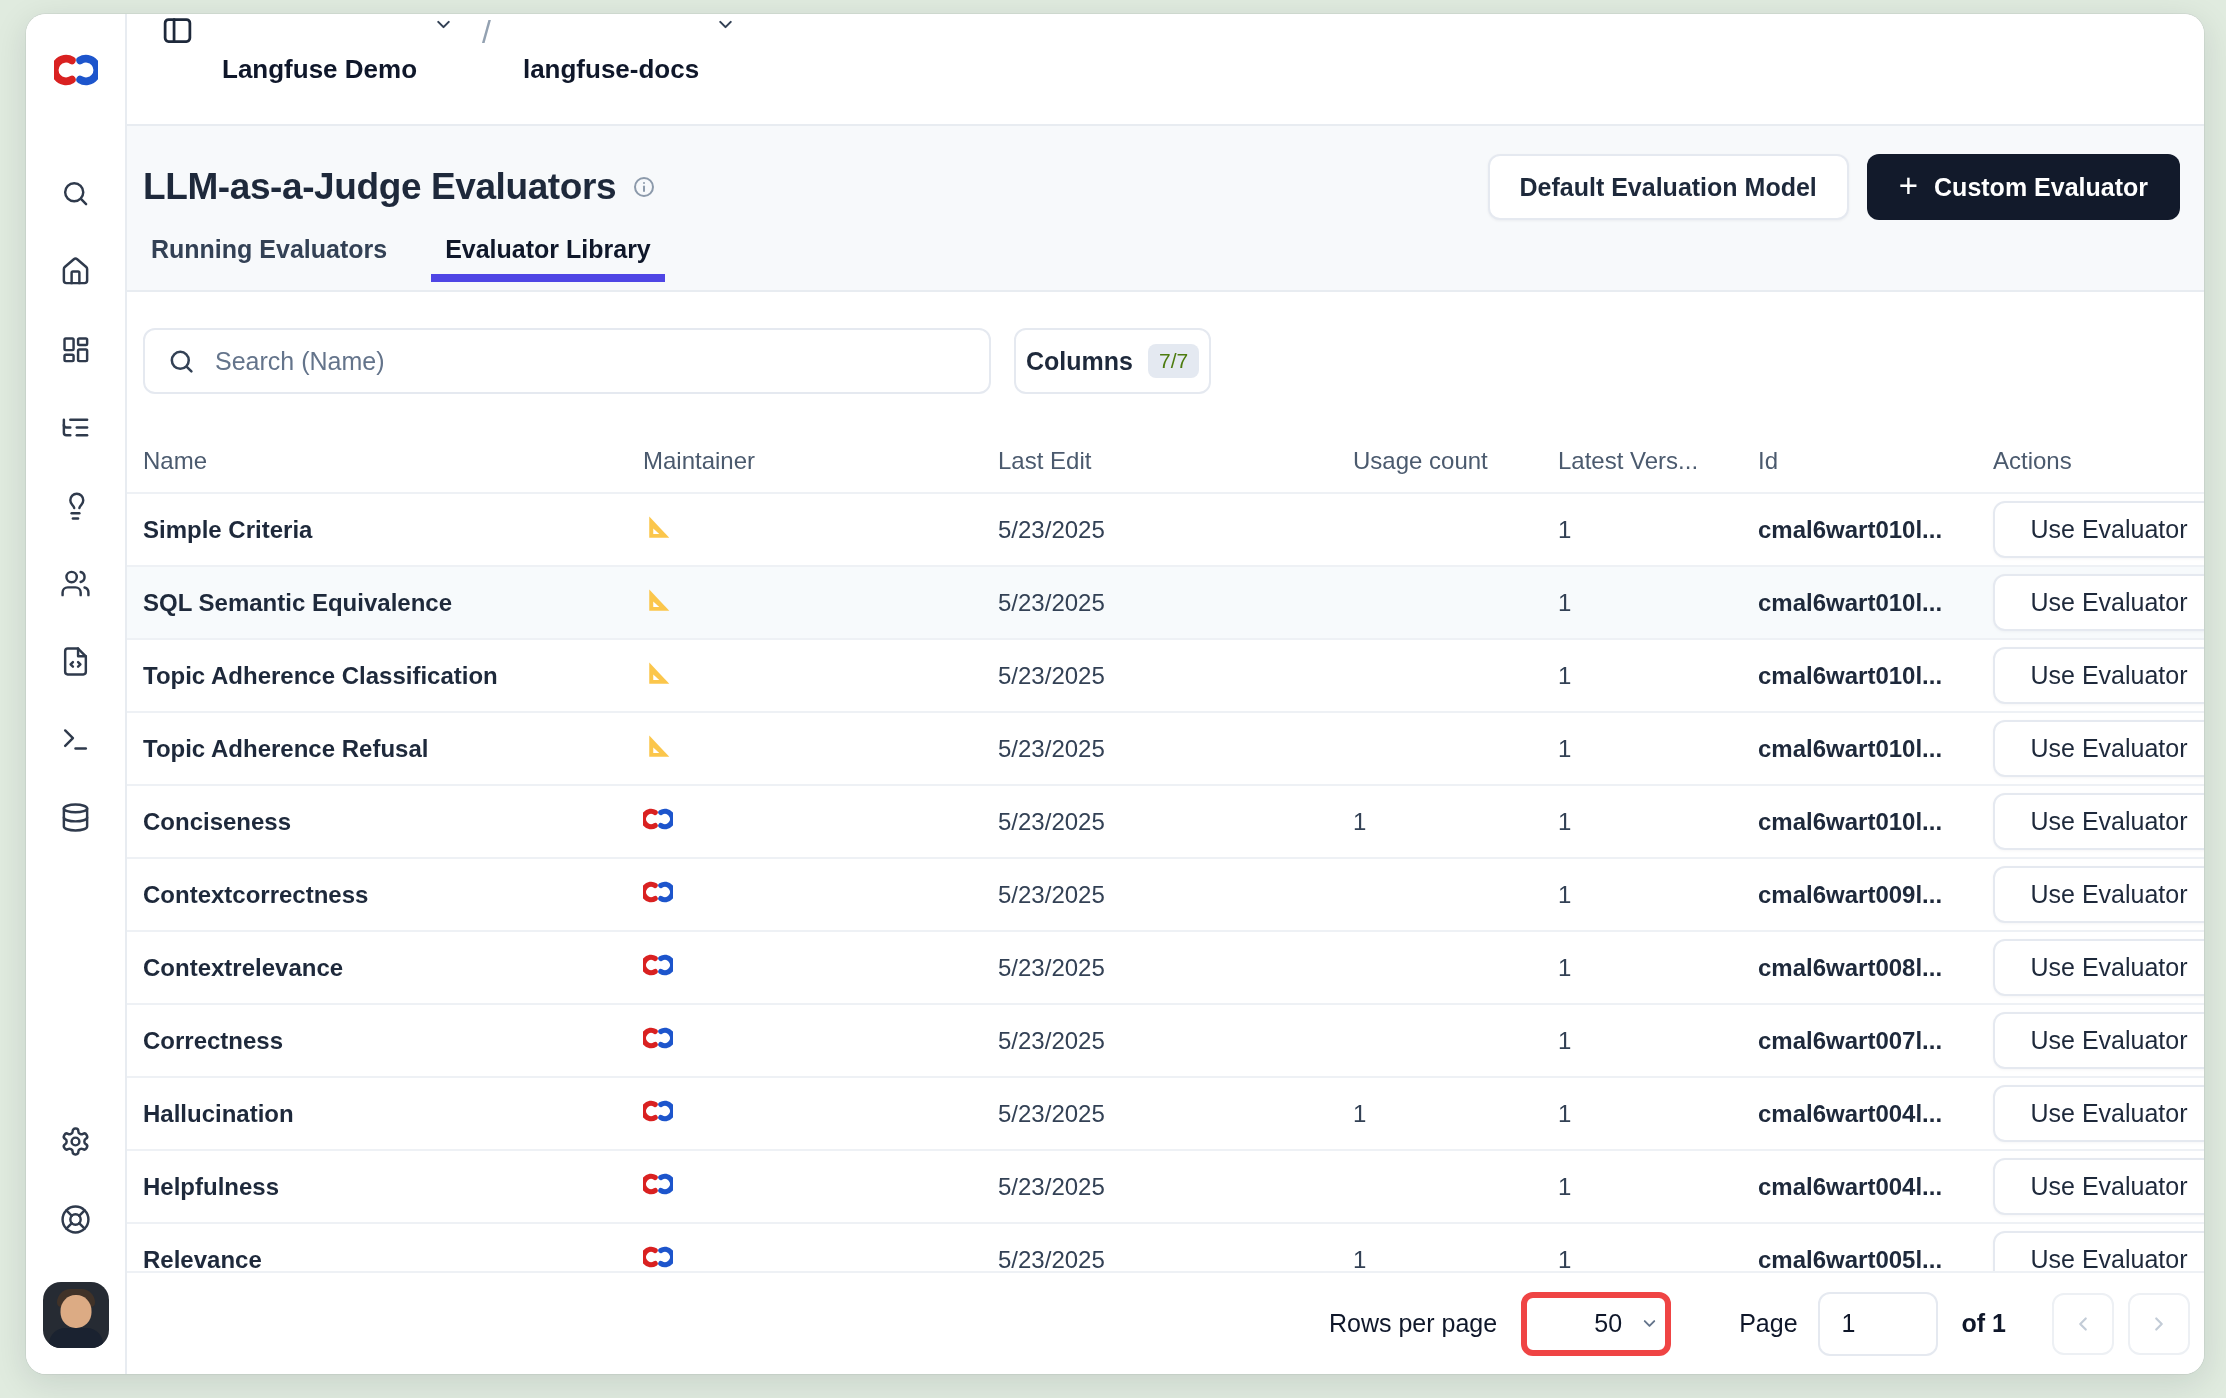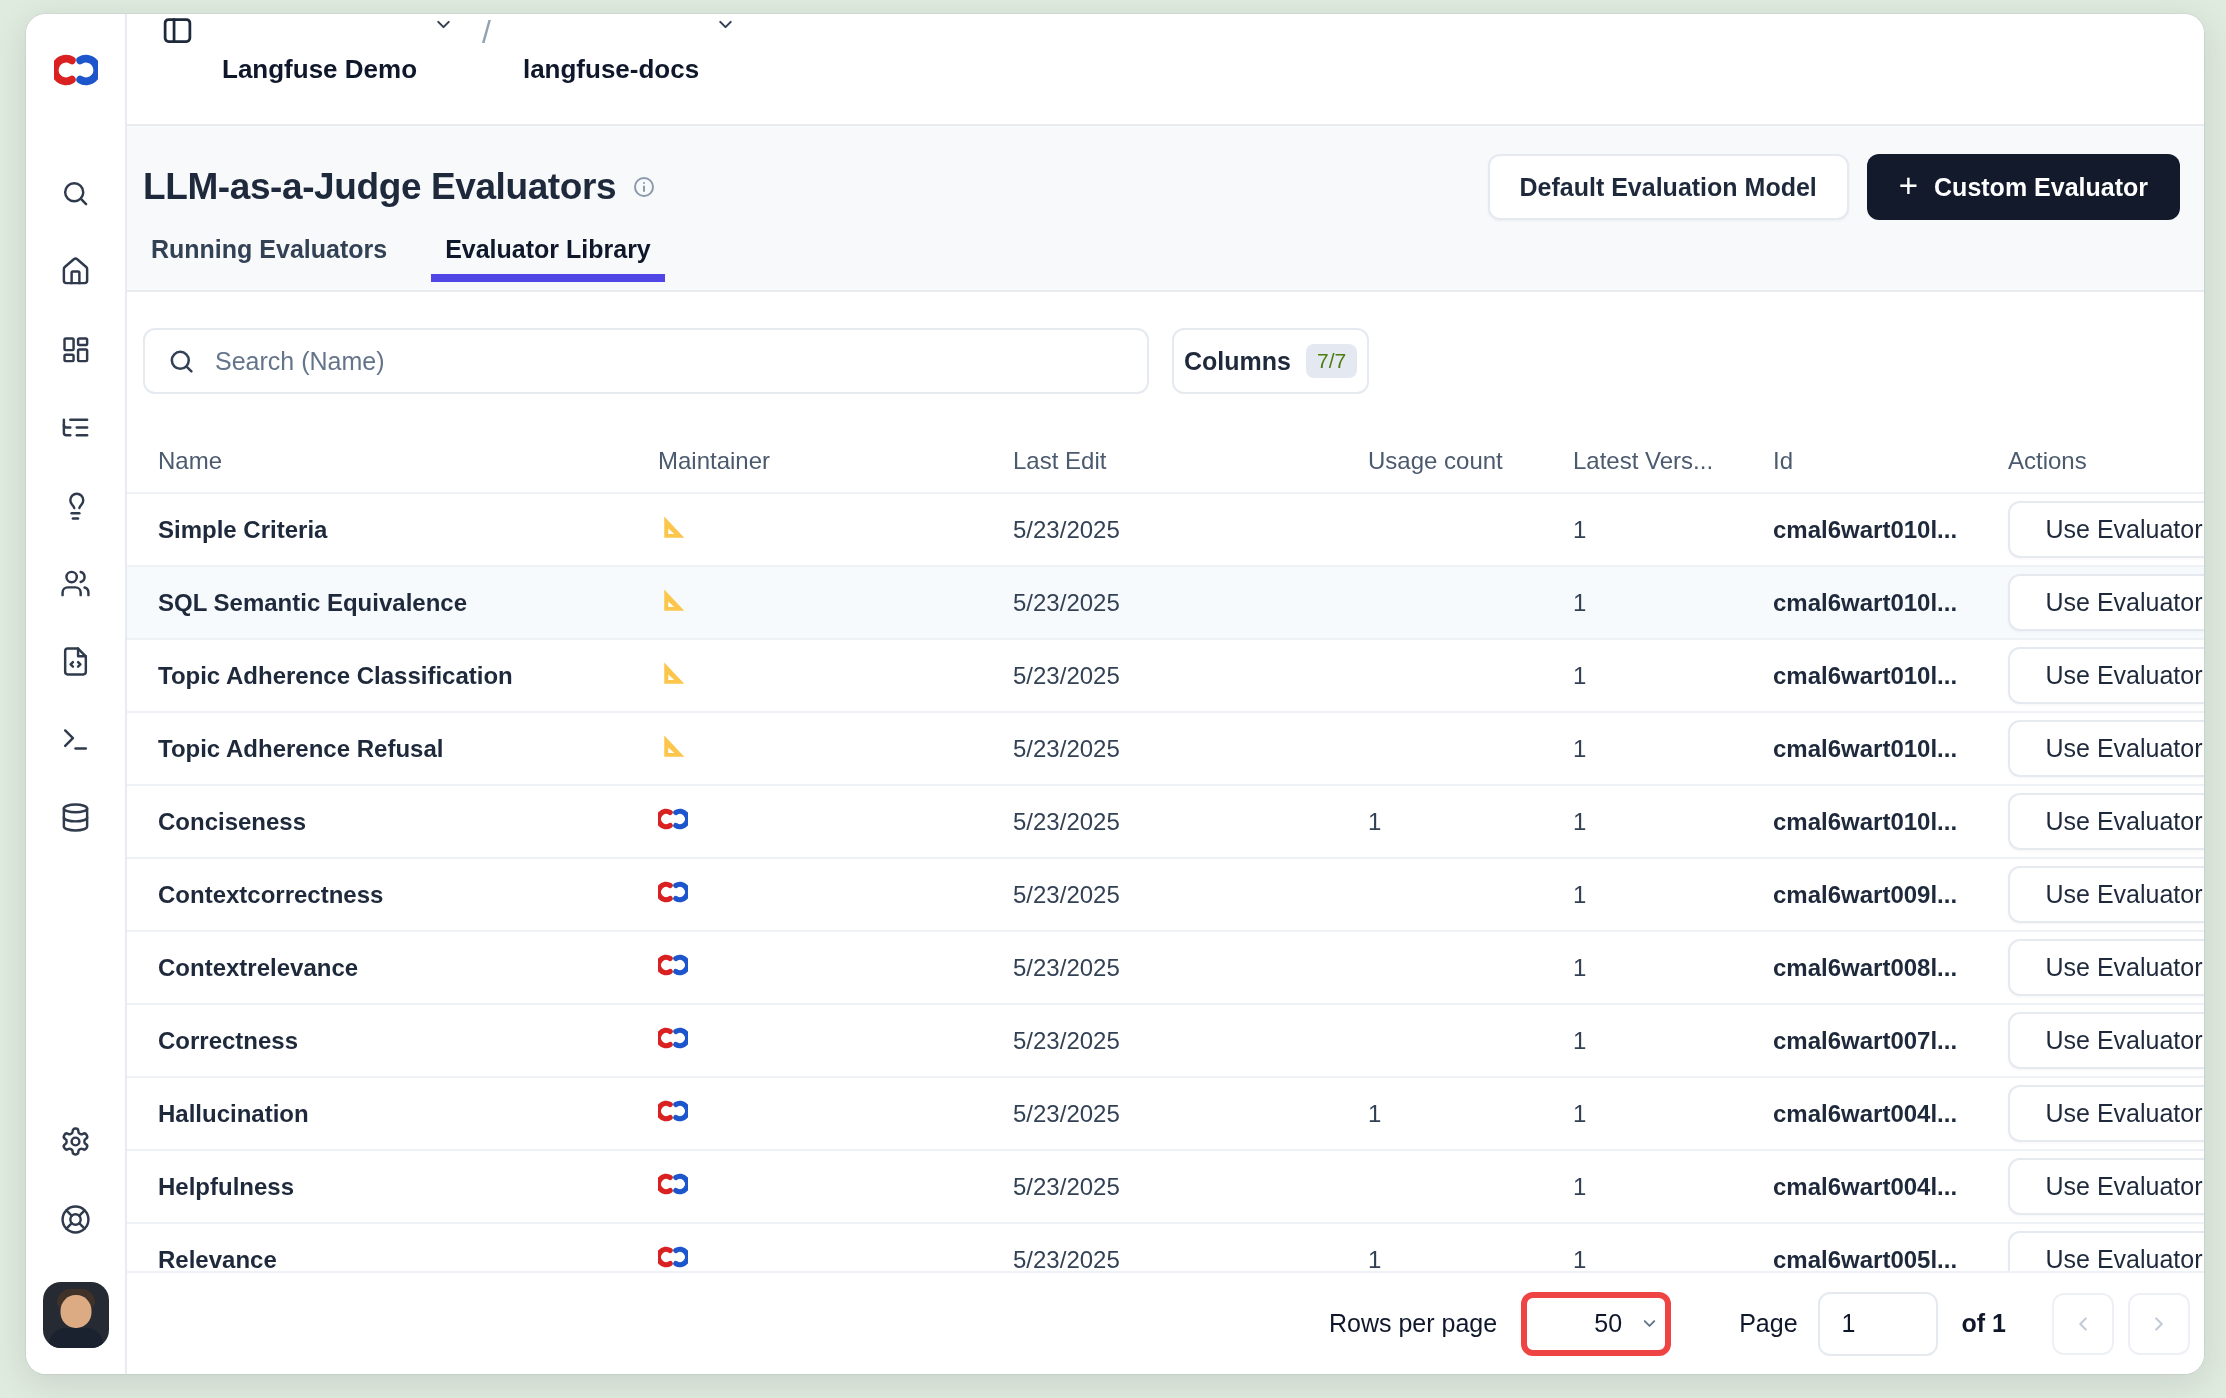--- a/index.html
+++ b/index.html
@@ -72,34 +72,34 @@
     position: relative; background: none; border: none; cursor: pointer; font-family: inherit;
   }
   .tab.active { color: #0f172a; }
   .tab.active::after {
     content: ""; position: absolute; left: -8px; right: -8px; bottom: -2px;
     height: 8px; background: var(--accent, #4f46e5);
   }
   
   .toolbar { height: 138px; flex-shrink: 0; display: flex; align-items: center; gap: 23px; padding: 0 24px 0 16px; background: #fff; }
   .search {
-    width: 1006px; height: 66px; border: 2px solid #e5e9f0; border-radius: 12px;
+    width: 848px; height: 66px; border: 2px solid #e5e9f0; border-radius: 12px;
     background: #fff; display: flex; align-items: center; padding: 0 22px; gap: 17px;
   }
   .search svg { width: 29px; height: 29px; stroke: #334155; stroke-width: 2.1; fill: none; stroke-linecap: round; flex-shrink: 0; }
   .search input { flex: 1; border: none; outline: none; background: transparent; font-size: 25px; color: #1e293b; font-family: inherit; }
   .search input::placeholder { color: #64748b; }
   .columns-btn {
     height: 66px; padding: 0 10px; border: 2px solid #e5e9f0; border-radius: 12px; background: #fff;
     display: flex; align-items: center; gap: 15px; font-size: 25px; font-weight: 600; color: #1e293b;
     font-family: inherit; cursor: pointer;
   }
   .badge { background: #e4e9f1; border-radius: 8px; padding: 5px 11px; font-size: 21px; font-weight: 500; color: #4d7c0f; }
   
-  .grid-cols { display: grid; grid-template-columns: 500px 355px 355px 205px 200px 235px 1fr; padding-left: 31px; align-items: center; }
+  .grid-cols { display: grid; grid-template-columns: 500px 355px 355px 205px 200px 235px 1fr; padding-left: 16px; align-items: center; }
   .thead { height: 64px; flex-shrink: 0; background: #fff; border-bottom: 2px solid #eef1f5; color: #4b5a6e; font-size: 24px; font-weight: 500; }
   .thead span { white-space: nowrap; overflow: hidden; }
   .tbody { flex: 1; overflow: hidden; background: #fff; }
   .trow { height: 73px; border-bottom: 2px solid #eef1f5; font-size: 24px; color: #334155; background: #fff; }
   .trow.highlight { background: #f7fafc; }
   .cell { white-space: nowrap; overflow: visible; }
   .cell.name { font-weight: 700; color: #1e293b; overflow: hidden; text-overflow: ellipsis; padding-right: 16px; }
   .cell.id { font-weight: 700; color: #1e293b; }
   .m-icon { display: inline-flex; width: 30px; height: 30px; }
   .m-icon svg { width: 30px; height: 30px; }

